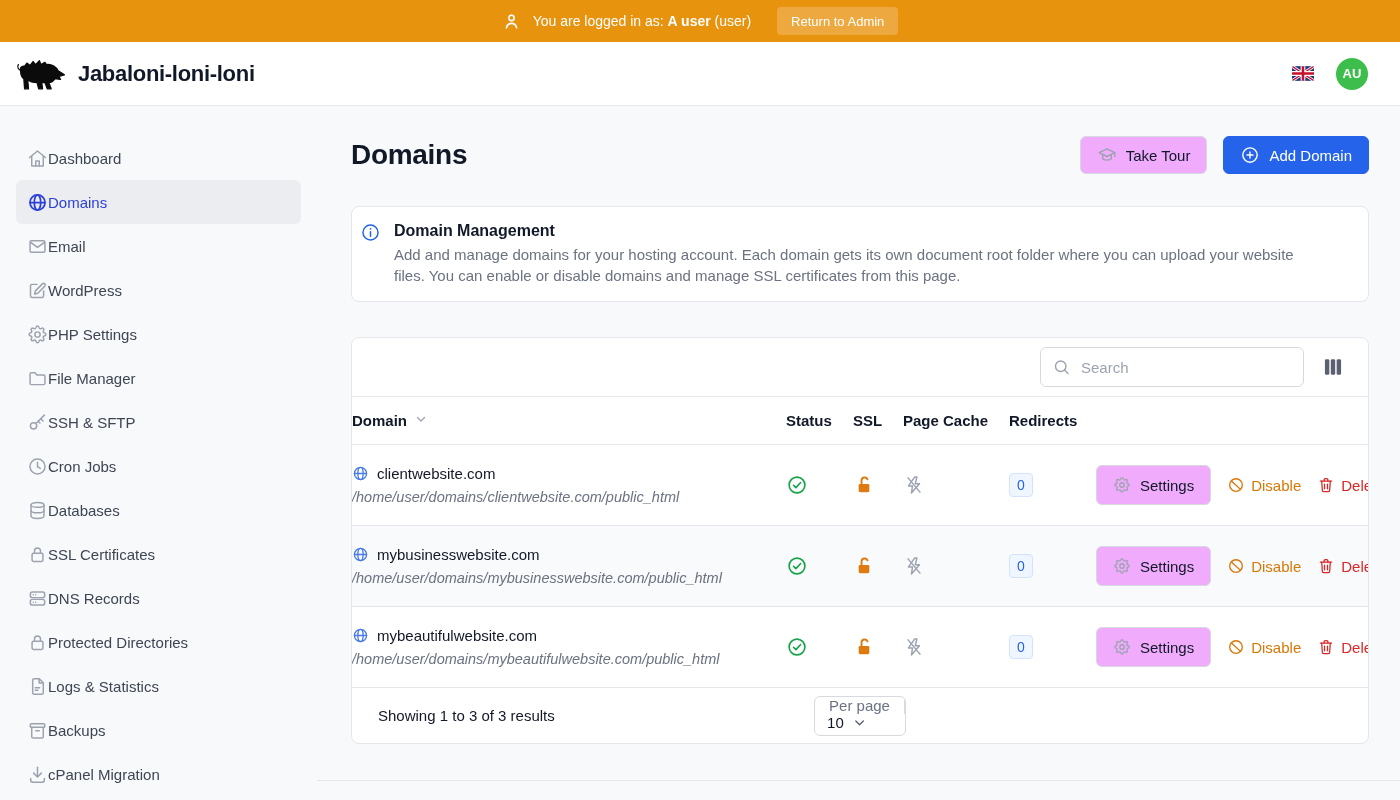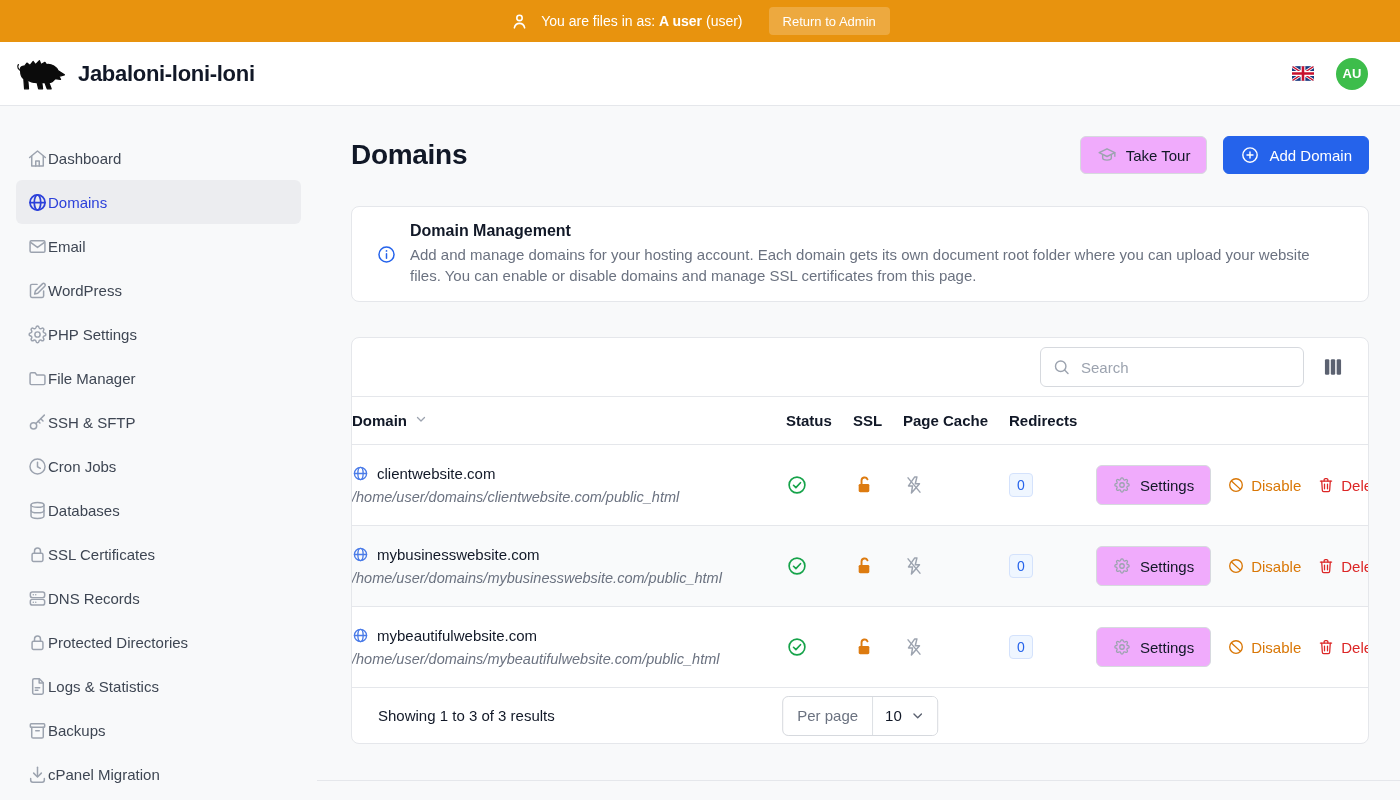--- a/index.html
+++ b/index.html
@@ -39,21 +39,21 @@
   
   .page-head{display:flex; align-items:center; justify-content:space-between; margin-top:30px;}
   .page-title{font-size:28px; font-weight:800; letter-spacing:-.3px;}
   .head-actions{display:flex; gap:16px;}
   .btn{height:38px; border-radius:6px; display:inline-flex; align-items:center; gap:9px; font-size:15px; font-weight:500; padding:0 16px;}
   .btn-outline{background:#f0abfc; border:1px solid #D6D9DE; color:#111827;}
   .btn-primary{background:var(--accent); border:1px solid var(--accent); color:#fff;}
 
   
   .card{background:#fff; border:1px solid #E5E7EB; border-radius:8px;}
-  .info-card{margin-top:32px; padding:15px 24px; display:flex; align-items:center; gap:13px;}
+  .info-card{margin-top:32px; padding:15px 8px; display:flex; gap:13px;}
   .info-icon{color:var(--accent); flex:0 0 auto;}
   .info-title{font-size:16px; font-weight:700; margin-bottom:4px;}
   .info-body{color:var(--muted); font-size:15px; line-height:21px; max-width:905px;}
 
   
   .table-card{margin-top:35px; overflow:hidden;}
   .toolbar{display:flex; align-items:center; justify-content:flex-end; gap:18px; padding:9px 24px;}
   .search-wrap{position:relative;}
   .search-wrap .icn{position:absolute; left:12px; top:50%; transform:translateY(-50%); color:#9CA3AF;}
   .search-input{width:264px; height:40px; border:1px solid #D6D9DE; border-radius:6px; padding:0 12px 0 40px; font-size:15px; color:#111827; outline:none; font-family:inherit;}
@@ -79,39 +79,39 @@
   .redirect-badge{display:inline-block; min-width:24px; text-align:center; padding:3px 5px; background:#EFF6FF; border:1px solid #D4E2FC; border-radius:4px; color:var(--accent); font-size:14px;}
   .cell-actions{padding-right:10px;}
   .actions-wrap{display:flex; align-items:center; justify-content:flex-start; gap:16px; padding-left:10px;}
   .btn-sm{height:40px;}
   .link-btn{background:none; border:none; display:inline-flex; align-items:center; gap:6px; font-size:15px; font-weight:500;}
   .link-btn.warn{color:var(--warning);}
   .link-btn.danger{color:var(--danger);}
 
   .table-footer{position:relative; height:55px; display:flex; align-items:center; padding:0 26px;}
   .showing{font-size:15px; color:#111827;}
-  .perpage{position:absolute; left:50%; transform:translateX(-50%); display:flex; height:40px; border:1px solid #D6D9DE; border-radius:6px; overflow:hidden; background:#fff;}
+  .perpage{position:absolute; left:50%; transform:translateX(-50%); display:flex; height:40px; border:1px solid #D6D9DE; border-radius:6px; overflow:hidden; background:#fff;flex-direction:column;}
   .perpage-label{display:flex; align-items:center; padding:0 14px; color:var(--muted); border-right:1px solid #D6D9DE; font-size:15px;}
   .perpage-value{display:flex; align-items:center; gap:8px; padding:0 12px; font-size:15px; color:#111827; background:#fff; border:none;}
   .perpage-value .icn{color:#5B6170;}
 
   .page-footer-divider{border-top:1px solid #E5E7EB; margin:36px -31px 0 -34px;}
 </style>
 </head>
 <body>
 
 <div class="banner">
   <span class="icn">
     <svg width="19" height="19" viewBox="0 0 24 24" fill="none" stroke="currentColor" stroke-width="2" stroke-linecap="round" stroke-linejoin="round">
         <circle cx="12" cy="7.5" r="3.4"></circle>
         <path d="M5.5 20c.8-3.6 3.4-5.6 6.5-5.6s5.7 2 6.5 5.6"></path>
       </svg>
   </span>
   <span class="msg">
-    <span>You are files in as:</span>
+    <span>You are logged in as:</span>
     <b>A user</b>
     <span>(user)</span>
   </span>
   <button class="banner-btn">Return to Admin</button>
 </div>
 
 <div class="hdr">
   <div class="brand">
     <span>
       <svg width="50" height="38" viewBox="0 0 64 48" fill="#0B0B0B" stroke="#0B0B0B" stroke-width="1.6" stroke-linejoin="round">

